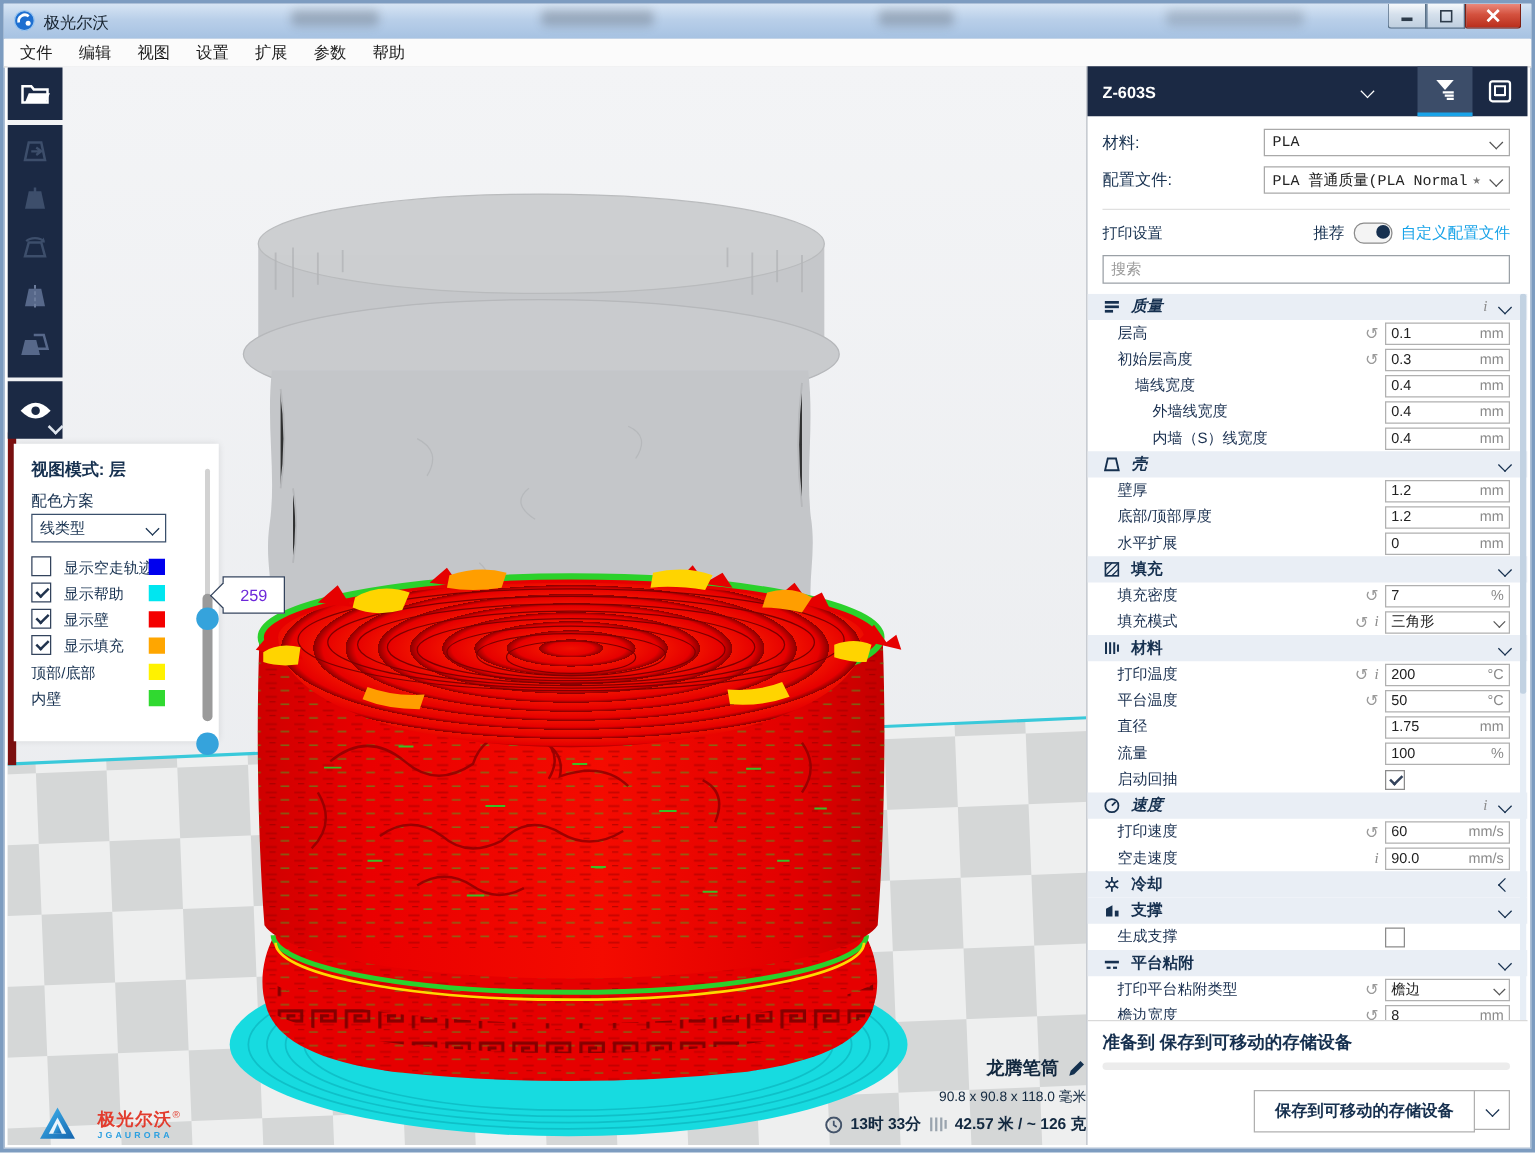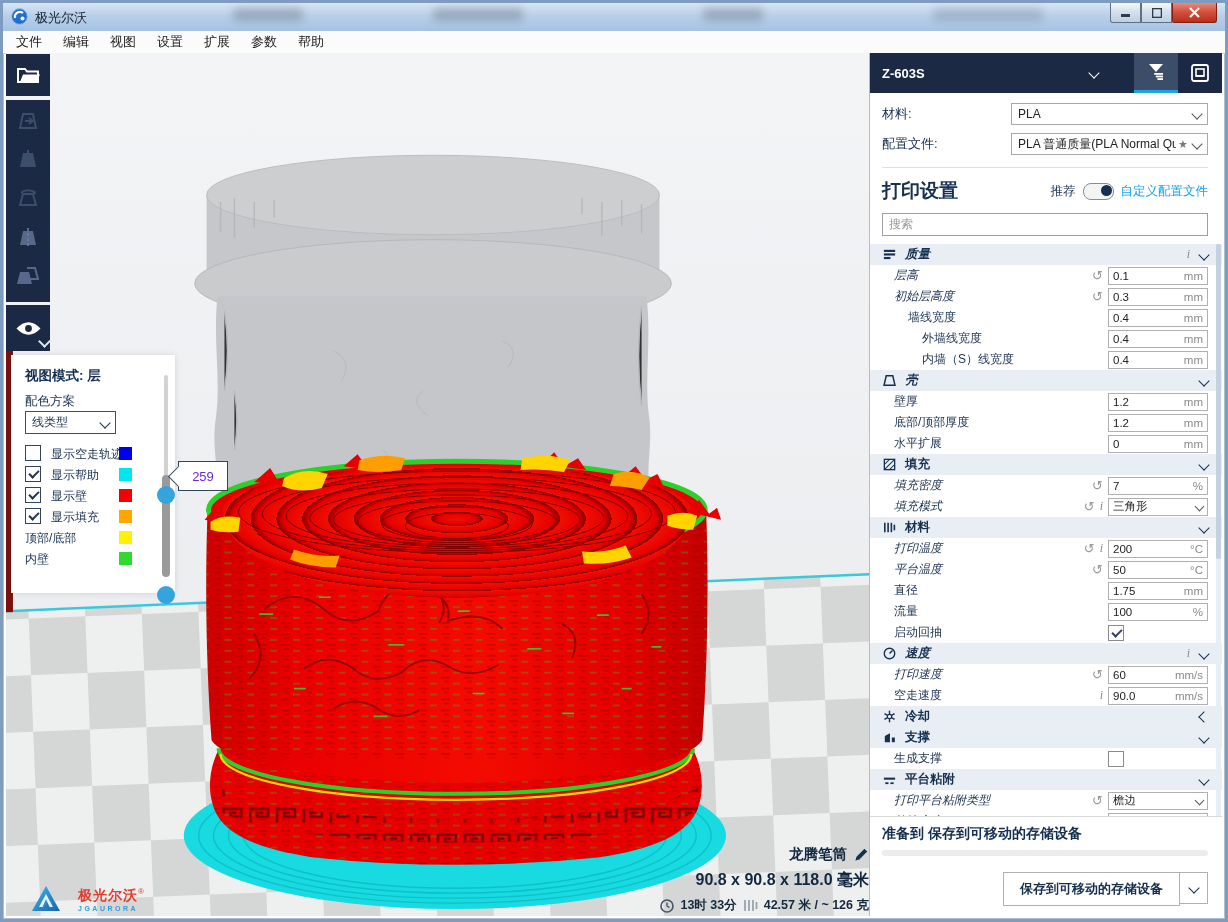--- a/index.html
+++ b/index.html
@@ -26,21 +26,21 @@
   
   .tile{position:absolute;left:0;width:44px;background:#1b2944;display:flex;align-items:center;justify-content:center;}
   .tile.open{top:1px;height:42px;}
   .tile.group{top:47px;height:202px;flex-direction:column;justify-content:flex-start;padding-top:8px;box-sizing:border-box;gap:13px;}
   .tile.eye{top:252px;height:46px;}
   .eyechev{position:absolute;left:34px;top:284px;width:7px;height:7px;border-right:2px solid #dfe5ee;border-bottom:2px solid #dfe5ee;transform:rotate(45deg);}
   
   .legend{position:absolute;left:5px;top:302px;width:164px;height:238px;background:#fff;box-shadow:0 0 6px rgba(0,0,0,.12);}
   .leg-title{position:absolute;left:14px;top:12px;font-size:13.5px;font-weight:bold;color:#16304f;text-align:center;}
   .leg-scheme{position:absolute;left:14px;top:38px;font-size:12.5px;color:#16304f;}
-  .leg-select{position:absolute;left:14px;top:56px;width:91px;height:23px;border:1px solid #3a4f6b;box-sizing:border-box;display:flex;align-items:center;padding:0 6px;font-size:12px;color:#16304f;}
+  .leg-select{position:absolute;left:14px;top:56px;width:108px;height:23px;border:1px solid #3a4f6b;box-sizing:border-box;display:flex;align-items:center;padding:0 6px;font-size:12px;color:#16304f;}
   .leg-select .chev{margin-left:auto;}
   .leg-rows{position:absolute;left:0;top:88px;right:0;}
   .leg-row{position:relative;height:21px;}
   .leg-row .cb{position:absolute;left:14px;top:2px;width:16px;height:16px;border:1px solid #33435c;box-sizing:border-box;background:#fff;}
   .leg-row .cb.checked::after{content:"";position:absolute;left:3px;top:3px;width:8px;height:4px;border-left:2px solid #22344e;border-bottom:2px solid #22344e;transform:rotate(-45deg);}
   .leg-row .lab{position:absolute;top:3px;font-size:12px;color:#16304f;white-space:nowrap;}
   .leg-row .sw{position:absolute;left:108px;top:4px;width:13px;height:13px;}
   .chev{width:7px;height:7px;border-right:1.8px solid #16304f;border-bottom:1.8px solid #16304f;transform:rotate(45deg);display:inline-block;}
   .chev.left{transform:rotate(135deg);}
   .chev.white{border-color:#fff;}
@@ -53,56 +53,56 @@
   .tooltip::before{content:"";position:absolute;left:-8px;top:7px;width:14px;height:14px;background:#fff;border-left:1px solid #33435c;border-bottom:1px solid #33435c;transform:rotate(45deg);}
   
   .logo{position:absolute;left:25px;top:832px;display:flex;align-items:flex-end;gap:17px;}
   .logo .txt .cn{font-size:14px;font-weight:bold;color:#e23c2e;letter-spacing:1px;}
   .logo .txt .reg{font-size:8px;color:#e23c2e;vertical-align:super;}
   .logo .txt .en{font-size:7px;color:#2b9fe0;letter-spacing:2.5px;font-weight:bold;}
   
   .minfo{position:absolute;right:0;top:792px;text-align:right;color:#12283f;}
   .minfo .row{display:flex;justify-content:flex-end;align-items:center;gap:7px;margin-bottom:6px;}
   .minfo .name{font-size:14.5px;font-weight:bold;}
-  .minfo .dims{font-size:16px;font-weight:bold;}
+  .minfo .dims{font-size:11px;font-weight:normal;}
   .minfo .stats{font-size:12.5px;font-weight:bold;display:flex;align-items:center;gap:6px;}
   
   .rpanel{width:353px;background:#fff;border-left:1px solid #b6bcc4;display:flex;flex-direction:column;position:relative;box-sizing:border-box;}
   .machinebar{height:40px;background:#1b2944;display:flex;align-items:center;flex:none;}
   .machinebar .mname{color:#fff;font-size:13px;font-weight:bold;margin-left:12px;}
   .machinebar .chev{margin-left:auto;margin-right:36px;}
   .mtab{width:44px;height:40px;display:flex;align-items:center;justify-content:center;flex:none;box-sizing:border-box;}
   .mtab.active{background:#3c4d69;border-bottom:3px solid #19a3e8;}
   .cfg{padding:10px 14px 0 12px;flex:none;}
   .cfg-row{display:flex;align-items:center;height:22px;margin-bottom:8px;}
   .cfg-row .lab{font-size:13px;color:#16304f;}
-  .cfg-row .sel{margin-left:auto;width:197px;height:22px;border:1px solid #a9a9a9;box-sizing:border-box;display:flex;align-items:center;padding:0 6px;font-size:12px;color:#222;background:#fff;white-space:nowrap;overflow:hidden;}
+  .cfg-row .sel{margin-left:auto;width:197px;height:22px;border:1px solid #a9a9a9;box-sizing:border-box;display:flex;align-items:center;padding:0 6px;font-size:12px;color:#222;background:#fff;white-space:nowrap;overflow:hidden;font-family:Liberation Mono, monospace;}
   .cfg-row .sel .chev{margin-left:auto;flex:none;border-color:#555;}
   .cfg-row .sel .star{color:#7a7a7a;font-size:11px;margin-left:2px;flex:none;}
   .ps-head{display:flex;align-items:center;margin:10px 14px 0 12px;flex:none;}
-  .ps-title{font-size:19px;font-weight:bold;color:#16304f;}
+  .ps-title{font-size:12px;font-weight:normal;color:#16304f;}
   .ps-right{margin-left:auto;display:flex;align-items:center;gap:7px;}
   .ps-rec{font-size:12.5px;color:#16304f;}
   .toggle{width:29px;height:15px;border:1px solid #8b8b8b;border-radius:8px;position:relative;background:#f4f4f4;}
   .toggle .knob{position:absolute;right:1px;top:1px;width:11px;height:11px;border-radius:50%;background:#16304f;}
   .ps-link{font-size:12.5px;color:#18a3e8;}
   .searchbox{margin:9px 14px 0 12px;height:23px;border:1px solid #9aa0a6;box-sizing:border-box;display:flex;align-items:center;padding:0 6px;flex:none;}
   .searchbox .ph{font-size:12px;color:#9a9a9a;}
   
   .slist{flex:1;margin-top:8px;overflow:hidden;position:relative;}
   .sec-head{height:21px;background:#e9eef5;display:flex;align-items:center;padding:0 14px 0 12px;}
   .sec-head .sic{width:16px;height:16px;margin-right:7px;flex:none;}
   .sec-head .sl{font-size:12.5px;font-weight:bold;color:#16304f;}
   .sec-head .sl.it{font-style:italic;}
   .sec-head .info,{margin-left:auto;}
   .sec-head .tail{margin-left:auto;display:flex;align-items:center;gap:10px;}
   .iinfo{font-family:"Liberation Serif",serif;font-style:italic;font-size:12px;color:#8a8a8a;}
   .set-row{height:21px;display:flex;align-items:center;padding:0 14px 0 12px;}
   .set-row .rl{font-size:12px;color:#1a3050;white-space:nowrap;}
-  .set-row .rl.it{font-style:italic;}
+  .set-row .rl.it{}
   .set-row .rst{margin-left:auto;font-size:13px;color:#9a9a9a;line-height:1;}
   .set-row .tailgrp{margin-left:auto;display:flex;align-items:center;gap:5px;}
   .inp{width:100px;height:18px;border:1px solid #b0b0b0;box-sizing:border-box;display:flex;align-items:center;padding:0 4px;font-size:11.5px;color:#222;background:#fff;flex:none;}
   .inp .unit{margin-left:auto;color:#8a8a8a;}
   .inp.sel .chev{margin-left:auto;border-color:#555;width:6px;height:6px;}
   .cbx{width:16px;height:16px;border:1px solid #8b8b8b;box-sizing:border-box;position:relative;background:#fff;flex:none;}
   .cbx.checked::after{content:"";position:absolute;left:3px;top:3px;width:8px;height:4px;border-left:2px solid #33435c;border-bottom:2px solid #33435c;transform:rotate(-45deg);}
   .cbx-slot{width:100px;display:flex;flex:none;}
   .scrollbar{position:absolute;right:1px;top:0;bottom:0;width:5px;background:#e7eef6;}
   .scrollbar .thumb{position:absolute;left:0;top:0;width:5px;height:55%;background:#c2d2e2;border-radius:2px;}

